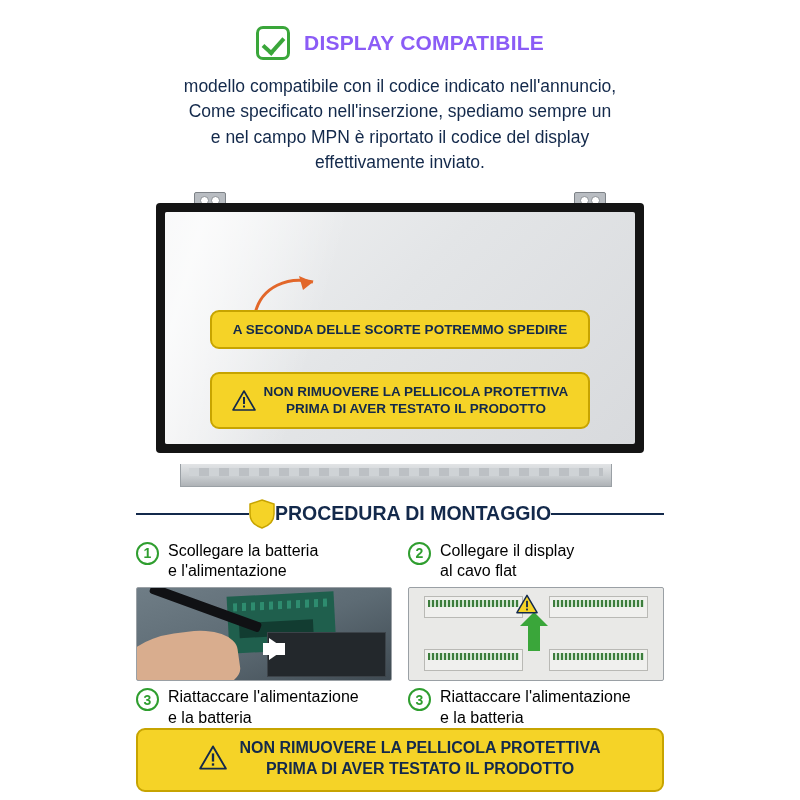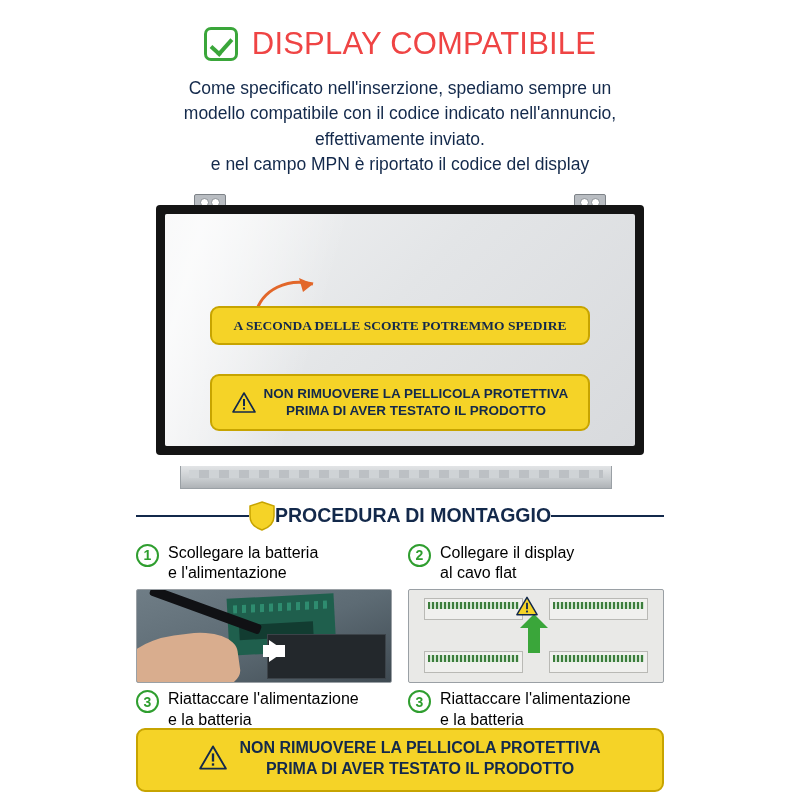--- a/index.html
+++ b/index.html
@@ -50,23 +50,23 @@
     position: absolute;
     left: 8px;
     top: 4px;
     width: 9px;
     height: 17px;
     border: solid #3aa63a;
     border-width: 0 4px 4px 0;
     transform: rotate(42deg);
   }
   .header-title {
-    font-size: 31px;
-    font-weight: normal;
-    color: #ef4444;
+    font-size: 21px;
+    font-weight: bold;
+    color: #8b5cf6;
     letter-spacing: 0.2px;
     white-space: nowrap;
   }
 
   .intro {
     margin: 14px auto 0 auto;
     width: 500px;
     text-align: center;
     font-size: 17.5px;
     line-height: 1.45;
@@ -171,21 +171,21 @@
     border: 2px solid #c7a400;
     border-radius: 9px;
     box-sizing: border-box;
     color: #13294b;
     font-weight: bold;
     text-align: center;
     font-size: 13.5px;
     line-height: 1.3;
     padding: 9px 8px;
   }
-  .callout.one { top: 92px; font-family: Liberation Serif, serif; }
+  .callout.one { top: 98px; }
   .callout.two {
     top: 160px;
     display: flex;
     align-items: center;
     justify-content: center;
     gap: 8px;
     text-align: center;
   }
   .warn-tri-outline {
     position: relative;
@@ -416,24 +416,24 @@
 
 <div class="page">
   <div class="content">
 
     <div class="header-row">
       <span class="check-box-icon"></span>
       <span class="header-title">DISPLAY COMPATIBILE</span>
     </div>
 
     <div class="intro">
+      <div>modello compatibile con il codice indicato nell'annuncio,</div>
       <div>Come specificato nell'inserzione, spediamo sempre un</div>
-      <div>modello compatibile con il codice indicato nell'annuncio,</div>
+      <div>e nel campo MPN è riportato il codice del display</div>
       <div>effettivamente inviato.</div>
-      <div>e nel campo MPN è riportato il codice del display</div>
     </div>
 
     <div class="screen-wrap">
       <div class="screen-tab left"></div>
       <div class="screen-tab right"></div>
 
       <div class="screen-body">
         <div class="screen-inner">
           <div class="screen-sheen"></div>
 

